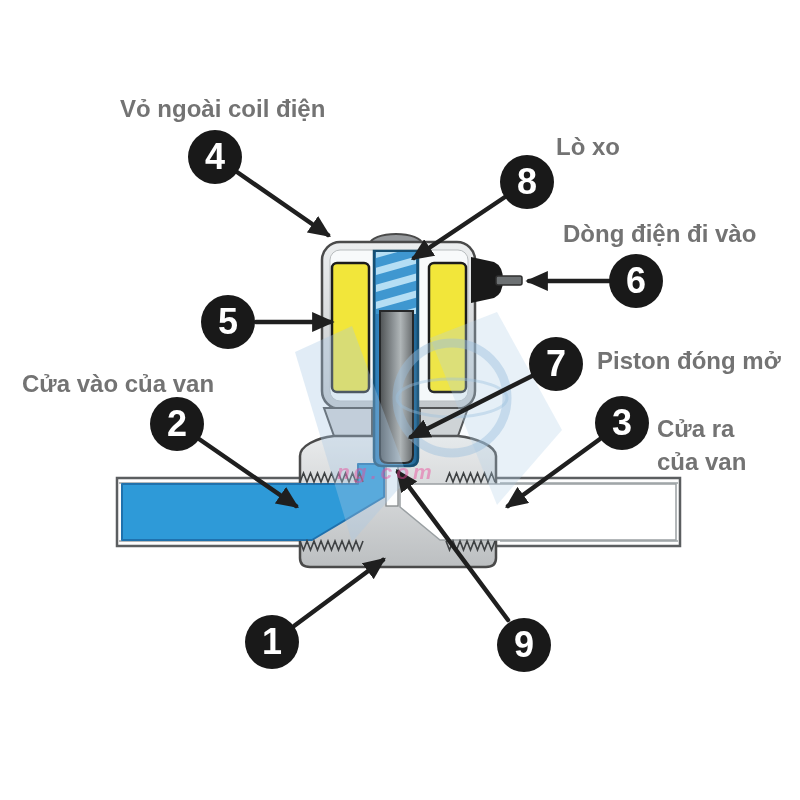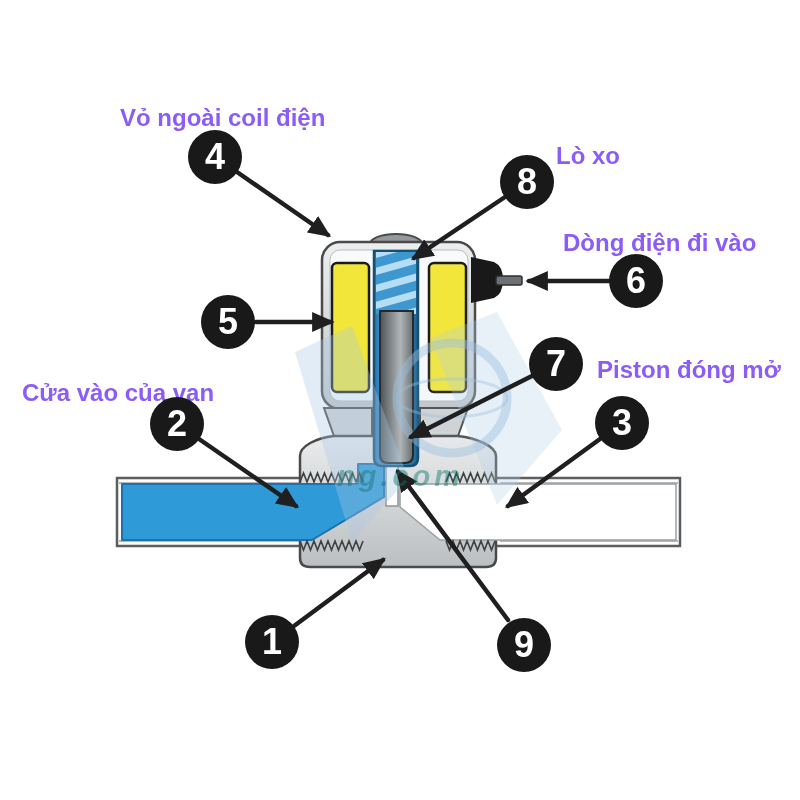--- a/index.html
+++ b/index.html
@@ -1,24 +1,24 @@
 <!DOCTYPE html>
 <html><head>
 <meta charset="utf-8">
 <style>
   html,body{margin:0;padding:0;background:#fff;}
   .stage{position:relative;width:800px;height:800px;background:#ffffff;overflow:hidden;
          font-family:"Liberation Sans",sans-serif;}
   .stage svg{position:absolute;left:0;top:0;}
-  .lb{position:absolute;font-weight:bold;font-size:24px;color:#8b5cf6;white-space:nowrap;z-index:5;margin-top:9px;}
+  .lb{position:absolute;font-weight:bold;font-size:24px;color:#737373;white-space:nowrap;z-index:5;}
   .co{position:absolute;width:54px;height:54px;border-radius:50%;background:#191919;color:#ffffff;
       display:flex;align-items:center;justify-content:center;font-weight:bold;font-size:36px;z-index:6;
       line-height:1;}
-  .wm-text{position:absolute;left:337px;top:460px;font-size:29px;font-weight:bold;font-style:italic;
-      color:#0f766e;opacity:.45;letter-spacing:4px;z-index:3;}
+  .wm-text{position:absolute;left:337px;top:460px;font-size:21px;font-weight:bold;font-style:italic;
+      color:#ec4899;opacity:.45;letter-spacing:4px;z-index:3;}
 </style>
 </head>
 <body>
 
 <div class="stage">
 
   <svg width="800" height="800" viewBox="0 0 800 800">
     <defs>
       <linearGradient id="gHousing" x1="0" y1="0" x2="0" y2="1">
         <stop offset="0" stop-color="#eceeef"></stop>
@@ -118,20 +118,24 @@
     </g>
   </svg>
 
   <div class="wm-text">ng.com</div>
 
   <div class="lb" style="left:120px;top:95px">Vỏ ngoài coil điện</div>
   <div class="lb" style="left:556px;top:133px">Lò xo</div>
   <div class="lb" style="left:563px;top:220px">Dòng điện đi vào</div>
   <div class="lb" style="left:597px;top:347px">Piston đóng mở</div>
   <div class="lb" style="left:22px;top:370px">Cửa vào của van</div>
+  <div class="lb" style="left:657px;top:412px;line-height:33px">
+    <div>Cửa ra</div>
+    <div>của van</div>
+  </div>
 
   <div class="co" style="left:245px;top:615px">
       <span>1</span>
     </div>
   <div class="co" style="left:150px;top:397px">
       <span>2</span>
     </div>
   <div class="co" style="left:595px;top:396px">
       <span>3</span>
     </div>

